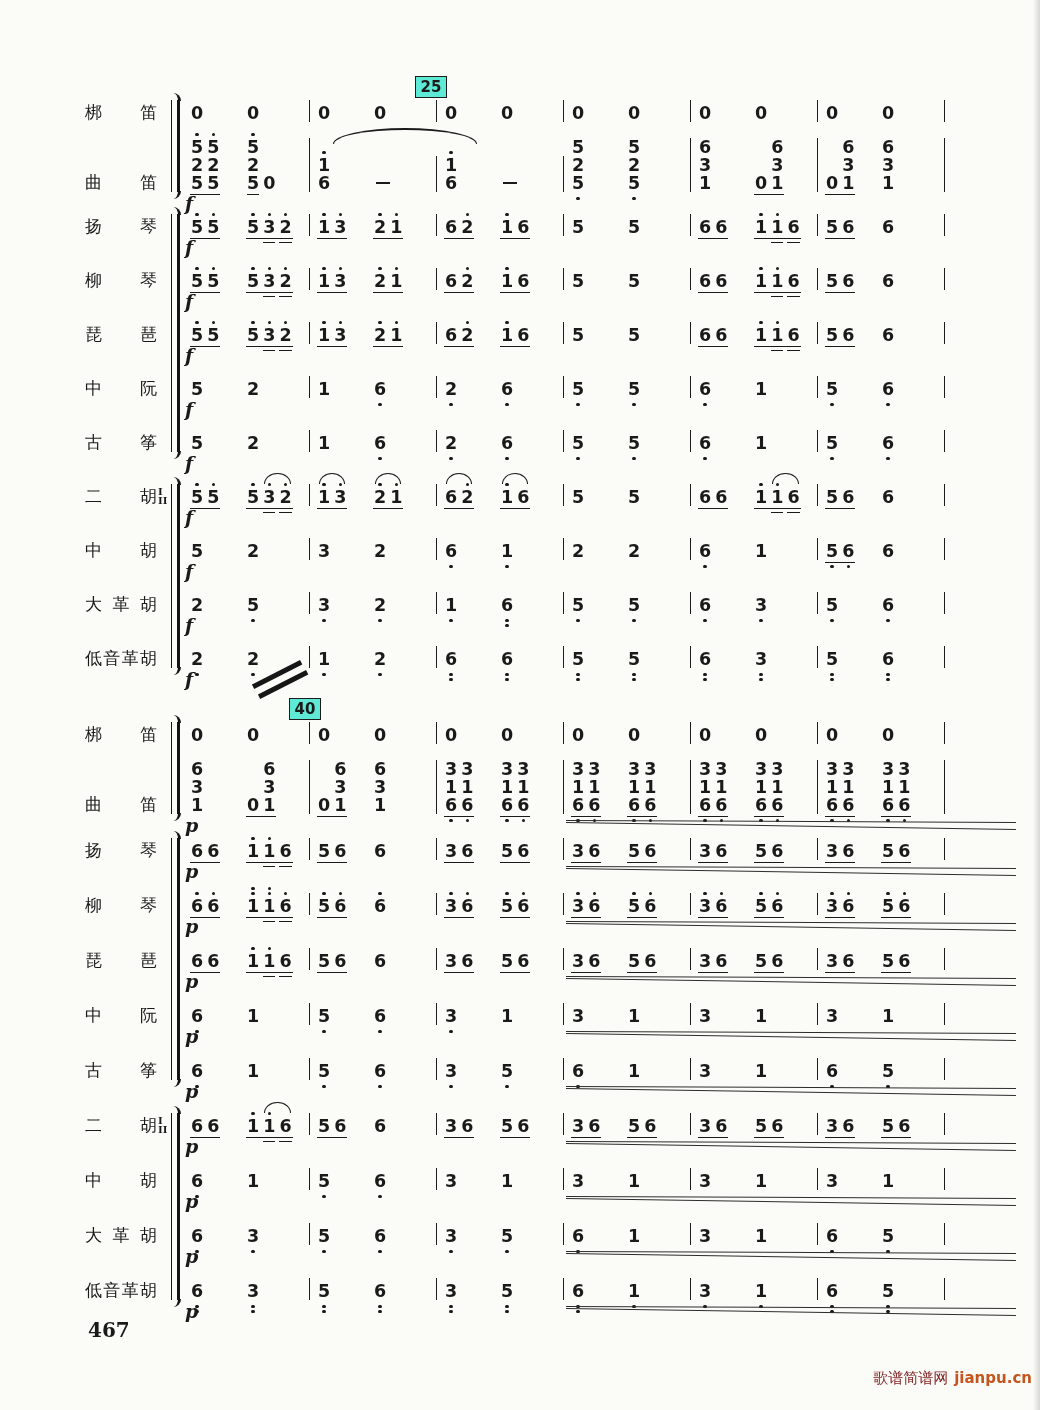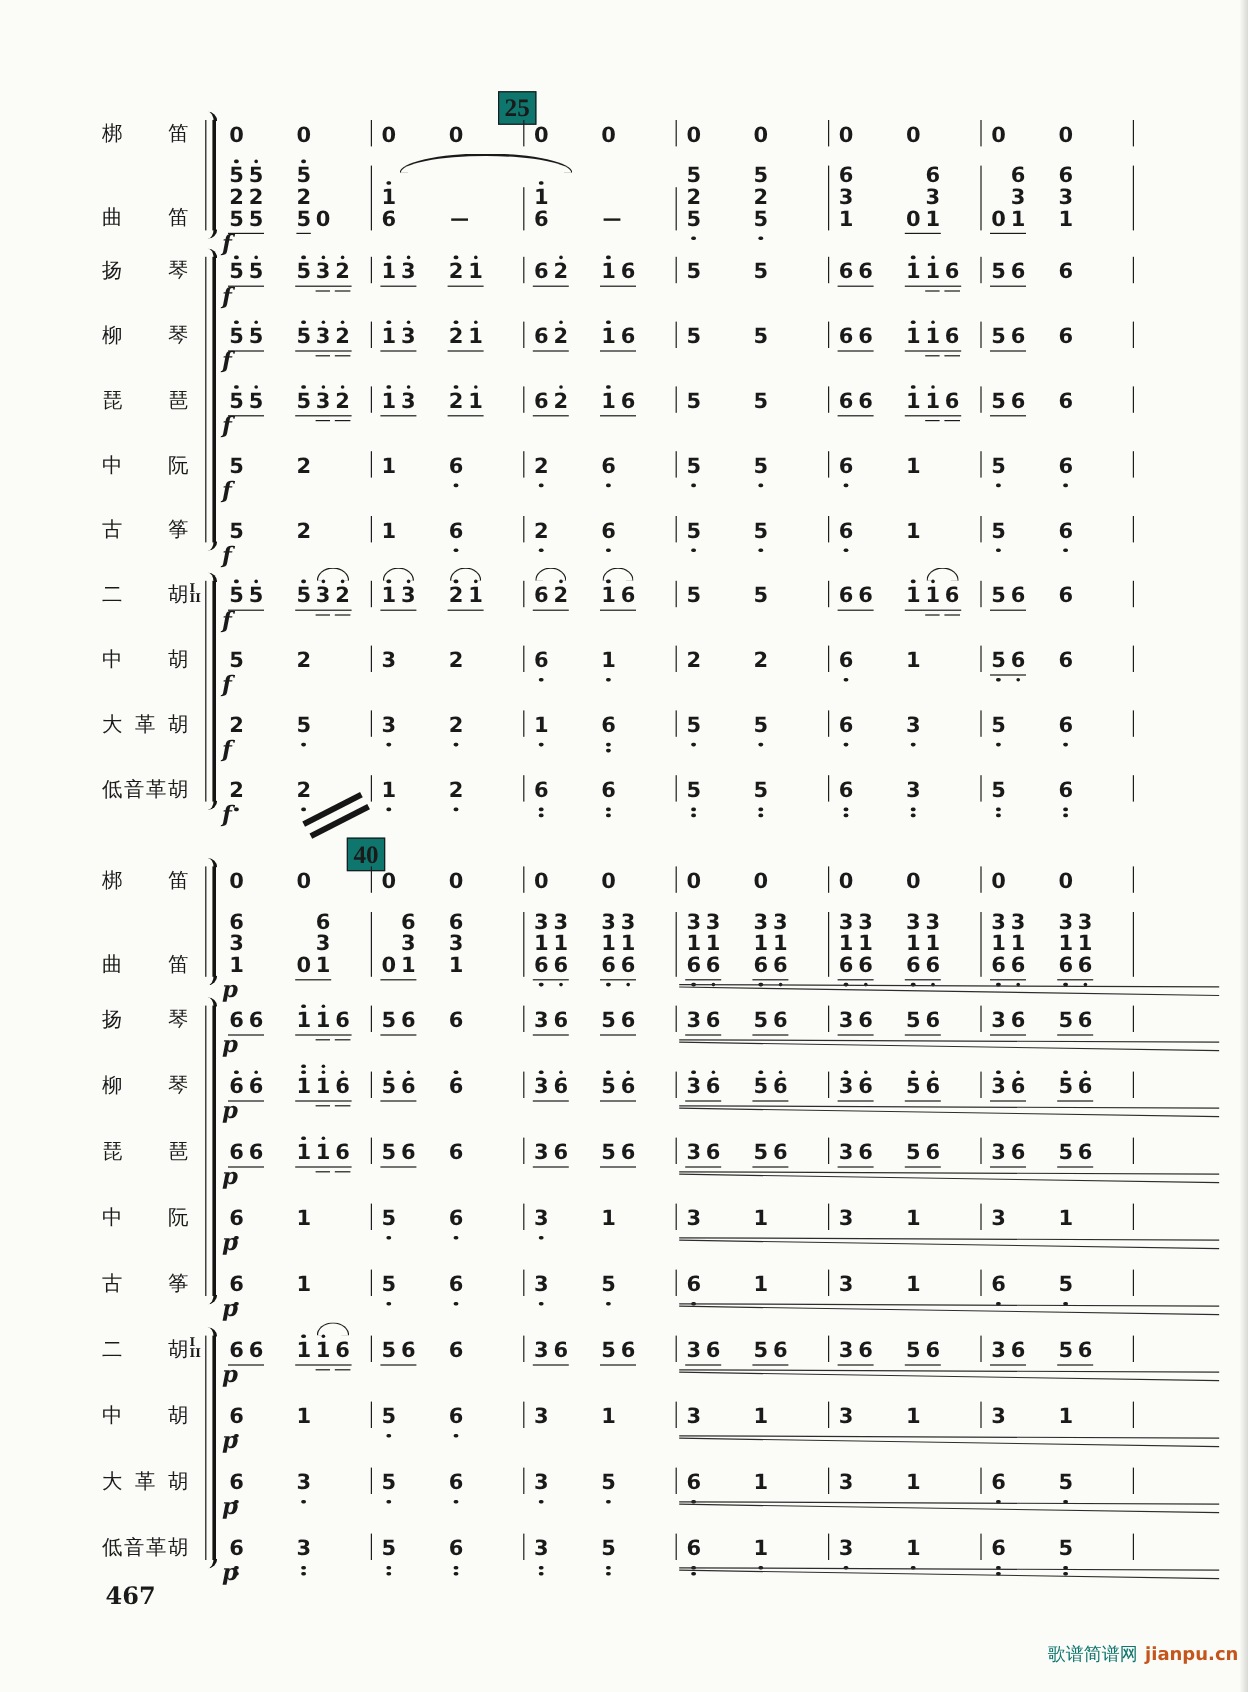--- a/index.html
+++ b/index.html
@@ -13,21 +13,21 @@
   .score-row{position:relative;display:flex;align-items:flex-end;}
   .sys1 .score-row{margin-bottom:32px}
   .sys2 .score-row{margin-bottom:33px}
   .sys1 .row-bangdi{margin-bottom:16px}
   .sys2 .row-bangdi{margin-bottom:16px}
   .sys1 .row-qudi{margin-bottom:22px}
   .sys2 .row-qudi{margin-bottom:24px}
   .sys1 .row-erhu{margin-top:8px}
   .sys2 .row-erhu{margin-top:14px}
 
-  .label{width:86px;display:flex;font-family:"DejaVu Serif","Liberation Serif",serif;
+  .label{width:86px;display:flex;align-items:center;font-family:"DejaVu Serif","Liberation Serif",serif;
          font-size:17px;line-height:20px;}
   .ltext{display:inline-block;width:72px;text-align:justify;text-align-last:justify;}
   .vox{display:flex;flex-direction:column;font-size:10px;line-height:9px;margin-left:1px;
        font-family:"DejaVu Serif",serif;font-weight:bold;}
   .vox i{font-style:normal}
 
   .brkcol{width:12px}
   .brk{position:absolute;left:86px;width:5px;border-left:1.6px solid #141414;border-right:3.2px solid #141414;}
   .brk::before{content:"";position:absolute;right:-4px;top:-7px;width:8px;height:8px;
                border-right:3px solid #141414;border-top-right-radius:8px;}
@@ -63,34 +63,34 @@
   .tie{position:absolute;top:-10px;height:14px;border-top:2.2px solid #1a1a1a;
        border-left:1.6px solid #1a1a1a;border-right:1.6px solid #1a1a1a;
        border-radius:50% 50% 0 0 / 100% 100% 0 0;}
 
   .cresc{position:absolute;left:50.3%;width:59%;bottom:-15px;height:12px;pointer-events:none;}
   .cresc i{position:absolute;left:0;right:0;height:0;border-top:1.2px solid #2c2c2c;display:block;
            transform-origin:left center;}
   .cresc .l1{top:3px;transform:rotate(0.25deg);}
   .cresc .l2{top:5px;transform:rotate(0.9deg);}
 
-  .rehearsal{position:absolute;top:-24px;border:1.7px solid #1c1c1c;font-weight:bold;font-size:21px;
-             line-height:1;padding:2.5px 4.5px;background:#0f766e;font-family:Liberation Serif, serif;}
+  .rehearsal{position:absolute;top:-24px;border:1.7px solid #1c1c1c;font-weight:bold;font-size:15px;
+             line-height:1;padding:2.5px 4.5px;background:#5eead4;}
   .sys1 .rehearsal{left:330px}
   .sys2 .rehearsal{left:204px}
 
   .caesura{position:absolute;left:248px;top:660px;width:64px;height:42px;}
   .caesura i{position:absolute;display:block;width:54px;height:4.5px;background:#161616;transform:rotate(-27deg);}
   .caesura i:first-child{left:2px;top:12px;}
   .caesura i:last-child{left:8px;top:22px;}
 
   .page-number{position:absolute;left:88px;top:1318px;font-family:"DejaVu Serif","Liberation Serif",serif;
                font-weight:bold;font-size:20px;}
   .watermark{position:absolute;right:8px;top:1369px;font-size:15px;font-family:"DejaVu Sans",sans-serif;}
-  .watermark span{color:#0f766e;margin-left:41px;}
+  .watermark span{color:#7f1d1d;margin-left:41px;}
   .watermark a{color:#c4561d;text-decoration:none;font-weight:bold;margin-left:6px;}
   .edge-shade{position:absolute;right:0;top:0;width:7px;height:100%;
               background:linear-gradient(to right,rgba(0,0,0,0),rgba(0,0,0,0.14));}
 </style>
 </head>
 <body>
 
 <div class="page">
 
   <section class="system sys1">

